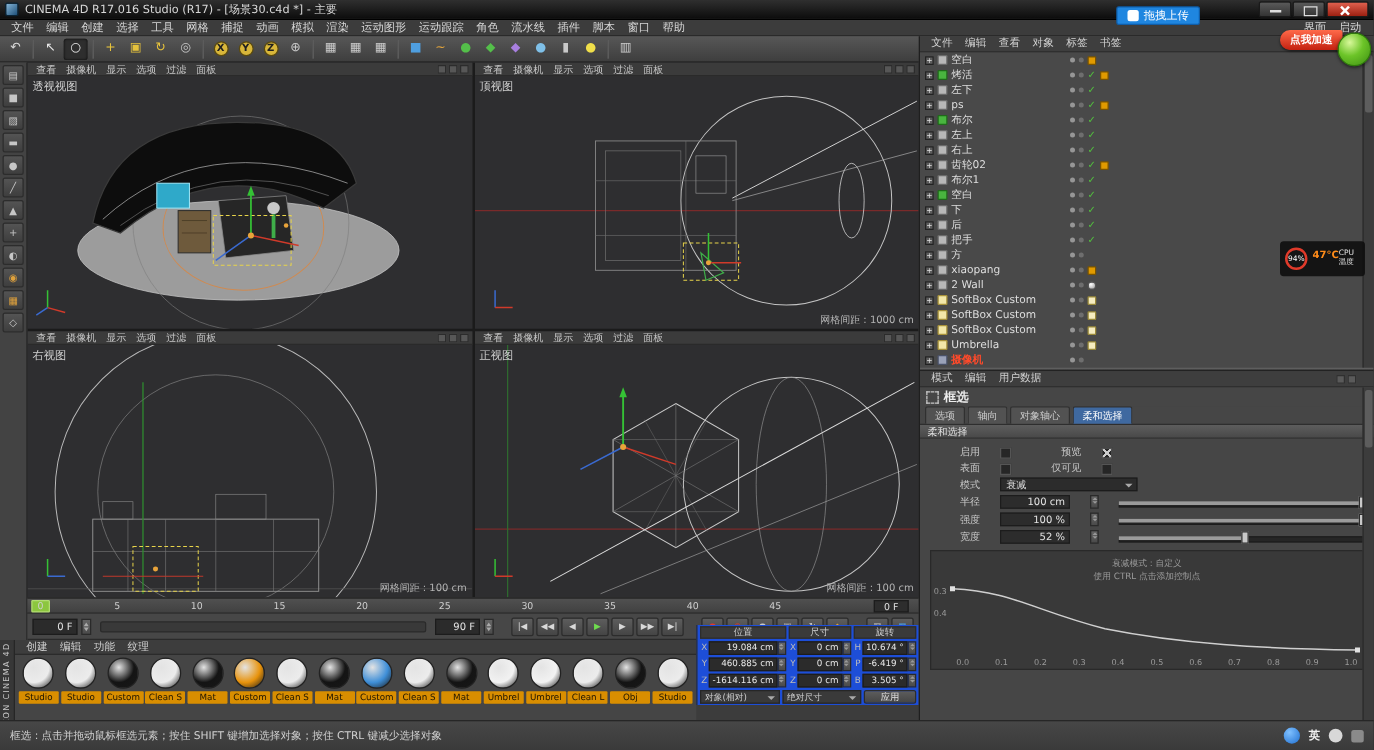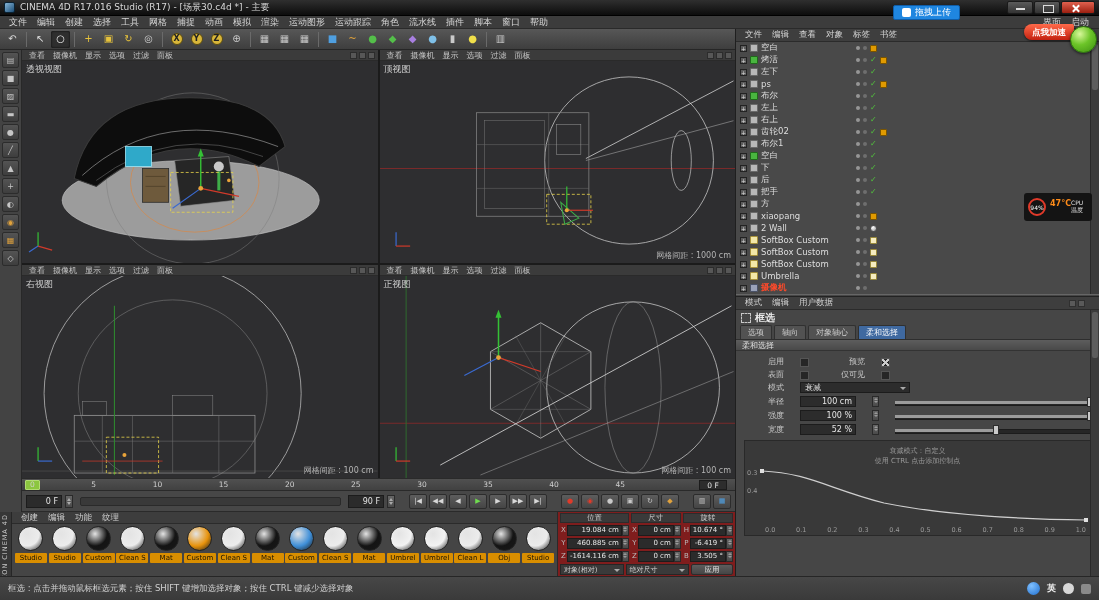--- a/index.html
+++ b/index.html
@@ -93,21 +93,21 @@
   
   #materials { position:absolute; left:12px; top:512px; width:545px; height:64px; background:#454545; }
   #material-menus { height:12px; background:#3d3d3d; border-bottom:1px solid #2b2b2b; display:flex; align-items:center; padding:0 4px; }
   #material-menus span { font-size:8.5px; color:#cfcfcf; padding:0 5px; }
   #material-list { display:flex; padding:2px 2px 10px 2px; }
   .mat-item { width:34px; display:flex; flex-direction:column; align-items:center; }
   .mat-sphere { width:25px; height:25px; border-radius:50%; border:1px solid #222; }
   .mat-label { margin-top:2px; width:32px; height:10px; background:#d98e00; color:#1d1400;
     font-size:7px; line-height:10px; text-align:center; overflow:hidden; white-space:nowrap; border-radius:1px; }
   
-  #coords { position:absolute; left:557px; top:512px; width:178px; height:64px; background:#7f1d1d;
+  #coords { position:absolute; left:557px; top:500px; width:178px; height:64px; background:#1d4ed8;
     border-left:1px solid #2a2a2a; padding:1px 2px; }
   #coord-columns { display:grid; grid-template-columns:1fr 1fr 1fr; gap:2px; }
   .coord-header { height:10px; background:#3a3a3a; border:1px solid #2c2c2c; font-size:7.5px; color:#cfcfcf;
     display:flex; align-items:center; justify-content:center; margin-bottom:1px; }
   .coord-row { display:flex; align-items:center; height:12px; margin-bottom:1px; }
   .coord-axis { width:7px; font-size:7px; color:#bbb; text-align:center; }
   .coord-field { flex:1; height:11px; background:#2b2b2b; border:1px solid #1c1c1c; color:#e8e8e8;
     font-size:7px; display:flex; align-items:center; justify-content:flex-end; padding:0 2px; overflow:hidden; white-space:nowrap; }
   .coord-spin { width:7px; height:11px; background:linear-gradient(#666,#4a4a4a); border:1px solid #2a2a2a; }
   .coord-spin::before { content:""; display:block; margin:1px auto 0; width:0;

